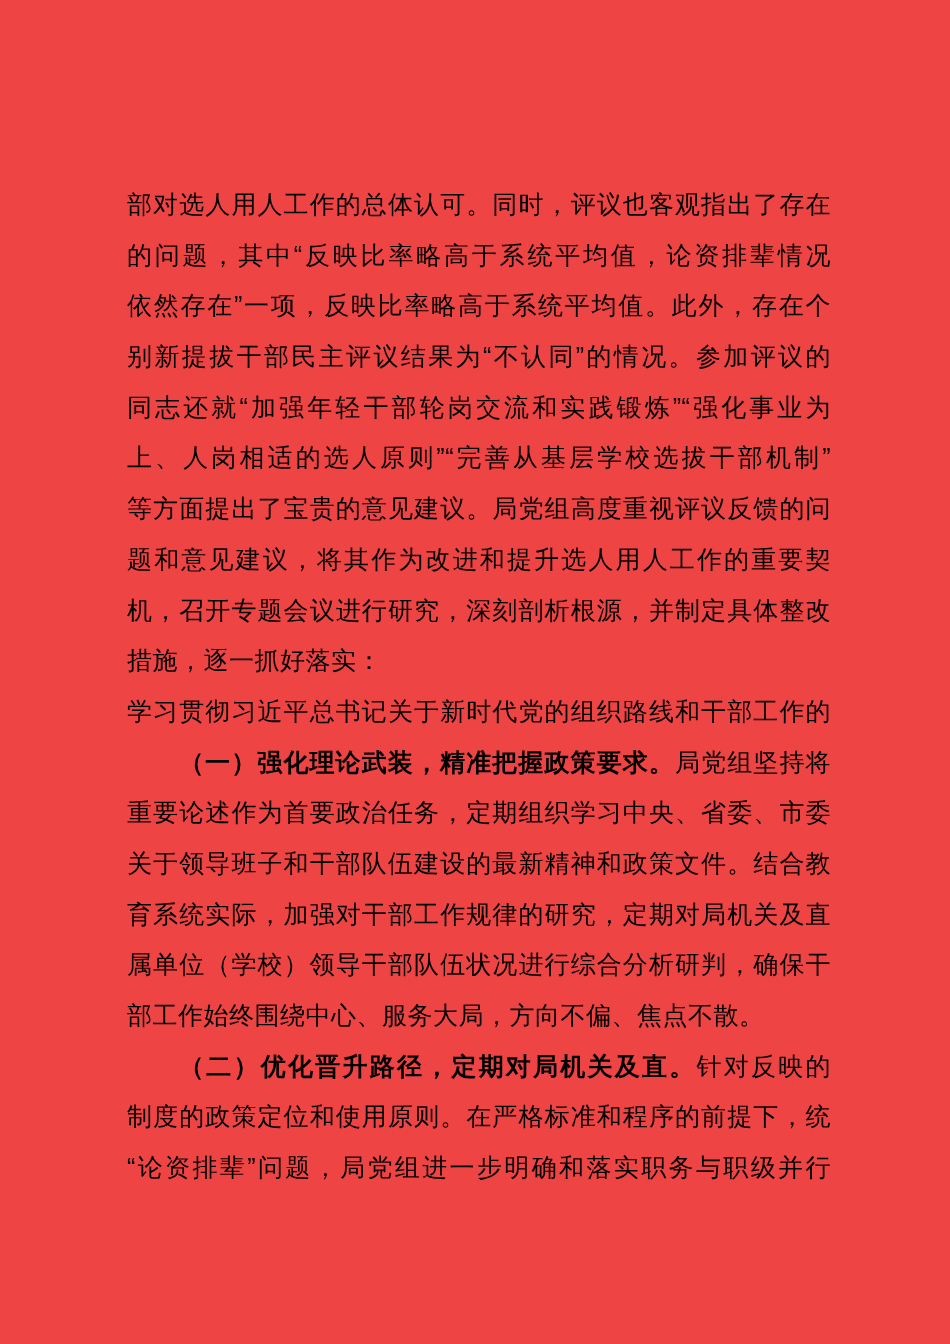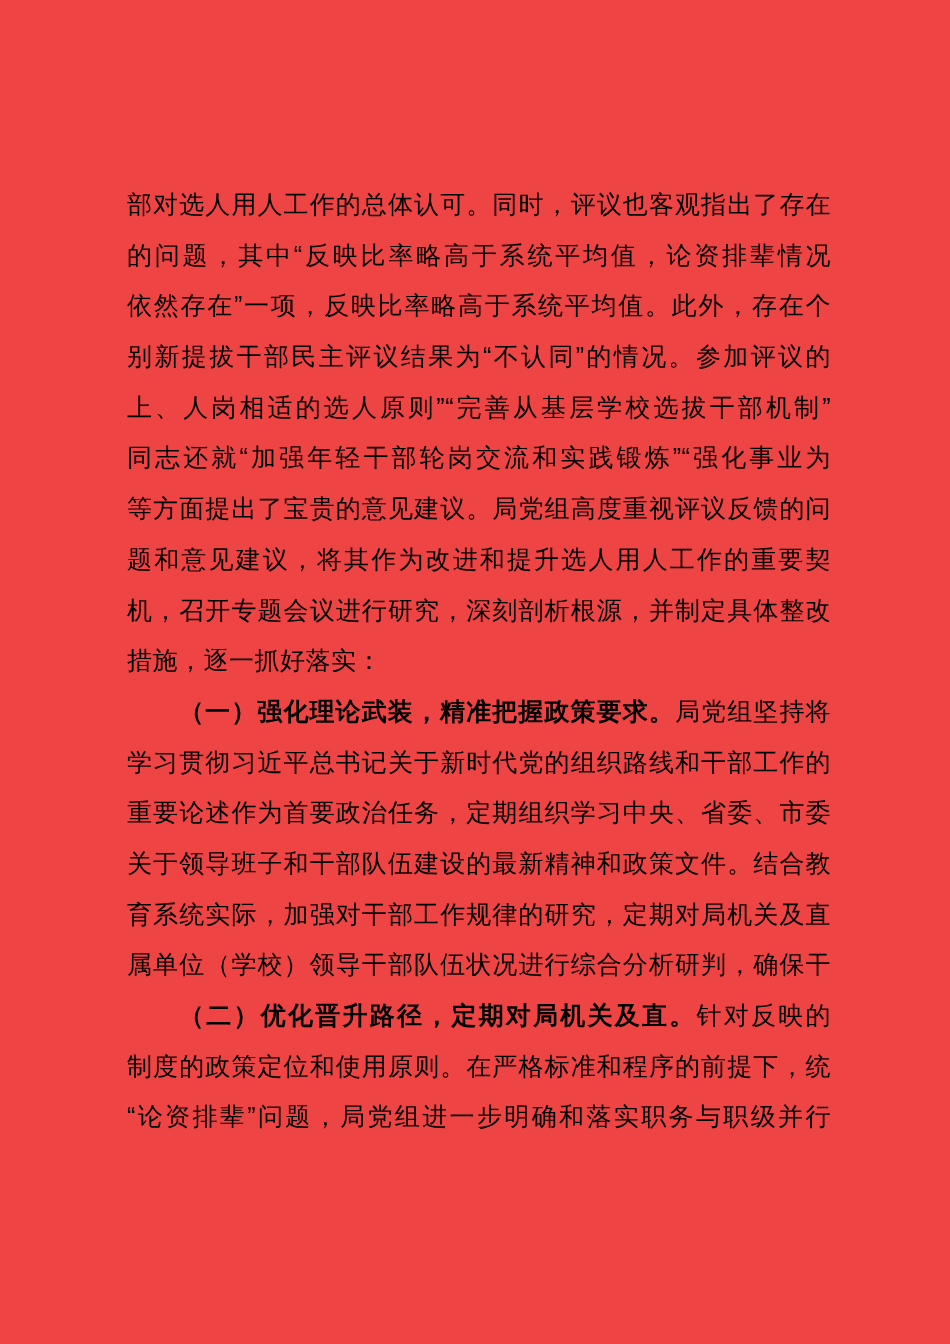--- a/index.html
+++ b/index.html
@@ -43,29 +43,30 @@
 </style>
 </head>
 <body>
 
 <div class="page">
   <div class="doc">
     <div class="ln"><span class="b"></span><span>部对选人用人工作的总体认可。同时，评议也客观指出了存在</span></div>
     <div class="ln"><span class="b"></span><span>的问题，其中“反映比率略高于系统平均值，论资排辈情况</span></div>
     <div class="ln"><span class="b"></span><span>依然存在”一项，反映比率略高于系统平均值。此外，存在个</span></div>
     <div class="ln"><span class="b"></span><span>别新提拔干部民主评议结果为“不认同”的情况。参加评议的</span></div>
+    <div class="ln"><span class="b"></span><span>同志还就“加强年轻干部轮岗交流和实践锻炼”“强化事业为</span></div>
     <div class="ln"><span class="b"></span><span>上、人岗相适的选人原则”“完善从基层学校选拔干部机制”</span></div>
-    <div class="ln"><span class="b"></span><span>同志还就“加强年轻干部轮岗交流和实践锻炼”“强化事业为</span></div>
     <div class="ln"><span class="b"></span><span>等方面提出了宝贵的意见建议。局党组高度重视评议反馈的问</span></div>
     <div class="ln"><span class="b"></span><span>题和意见建议，将其作为改进和提升选人用人工作的重要契</span></div>
     <div class="ln"><span class="b"></span><span>机，召开专题会议进行研究，深刻剖析根源，并制定具体整改</span></div>
     <div class="ln end"><span class="b"></span><span>措施，逐一抓好落实：</span></div>
+    <div class="ln"><span class="b"></span><span>学习贯彻习近平总书记关于新时代党的组织路线和干部工作的</span></div>
     <div class="ln ind"><span class="b">（一）强化理论武装，精准把握政策要求。</span><span>局党组坚持将</span></div>
-    <div class="ln"><span class="b"></span><span>学习贯彻习近平总书记关于新时代党的组织路线和干部工作的</span></div>
     <div class="ln"><span class="b"></span><span>重要论述作为首要政治任务，定期组织学习中央、省委、市委</span></div>
     <div class="ln"><span class="b"></span><span>关于领导班子和干部队伍建设的最新精神和政策文件。结合教</span></div>
     <div class="ln"><span class="b"></span><span>育系统实际，加强对干部工作规律的研究，定期对局机关及直</span></div>
     <div class="ln"><span class="b"></span><span>属单位（学校）领导干部队伍状况进行综合分析研判，确保干</span></div>
+    <div class="ln end"><span class="b"></span><span>部工作始终围绕中心、服务大局，方向不偏、焦点不散。</span></div>
     <div class="ln ind"><span class="b">（二）优化晋升路径，定期对局机关及直。</span><span>针对反映的</span></div>
     <div class="ln"><span class="b"></span><span>制度的政策定位和使用原则。在严格标准和程序的前提下，统</span></div>
     <div class="ln"><span class="b"></span><span>“论资排辈”问题，局党组进一步明确和落实职务与职级并行</span></div>
   </div>
 </div>
 
 </body></html>

